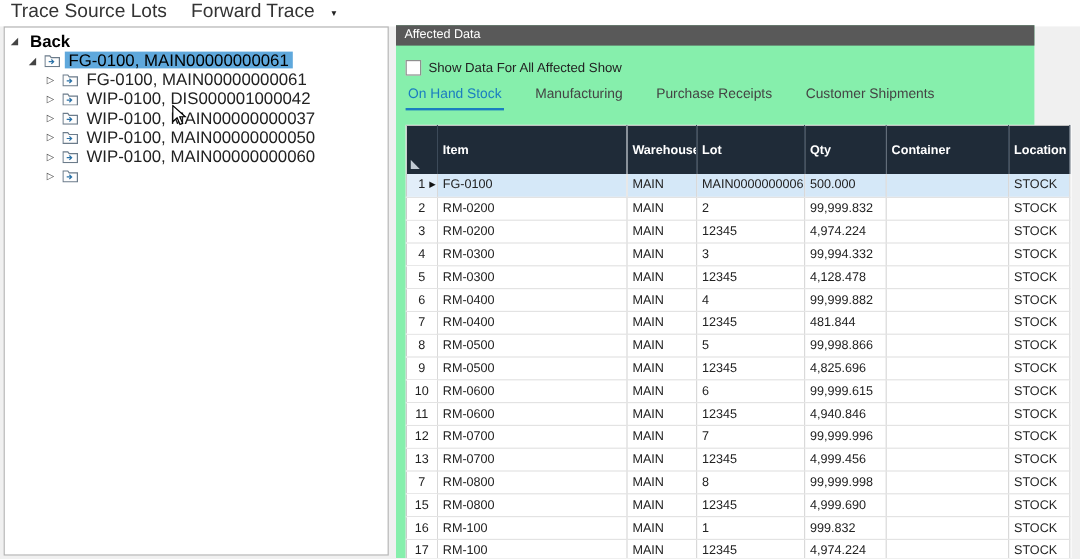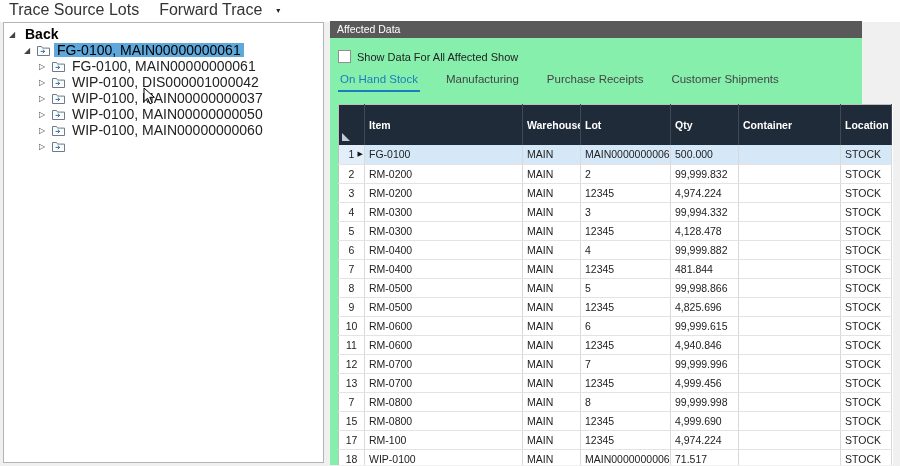--- a/index.html
+++ b/index.html
@@ -307,20 +307,29 @@
             <tr class="grid-row">
               <td class="row-num">15</td>
               <td class="cell cell-item">RM-0800</td>
               <td class="cell cell-warehouse">MAIN</td>
               <td class="cell cell-lot">12345</td>
               <td class="cell cell-qty">4,999.690</td>
               <td class="cell cell-container"></td>
               <td class="cell cell-location">STOCK</td>
             </tr>
             <tr class="grid-row">
+              <td class="row-num">16</td>
+              <td class="cell cell-item">RM-100</td>
+              <td class="cell cell-warehouse">MAIN</td>
+              <td class="cell cell-lot">1</td>
+              <td class="cell cell-qty">999.832</td>
+              <td class="cell cell-container"></td>
+              <td class="cell cell-location">STOCK</td>
+            </tr>
+            <tr class="grid-row">
               <td class="row-num">17</td>
               <td class="cell cell-item">RM-100</td>
               <td class="cell cell-warehouse">MAIN</td>
               <td class="cell cell-lot">12345</td>
               <td class="cell cell-qty">4,974.224</td>
               <td class="cell cell-container"></td>
               <td class="cell cell-location">STOCK</td>
             </tr>
             <tr class="grid-row">
               <td class="row-num">18</td>

